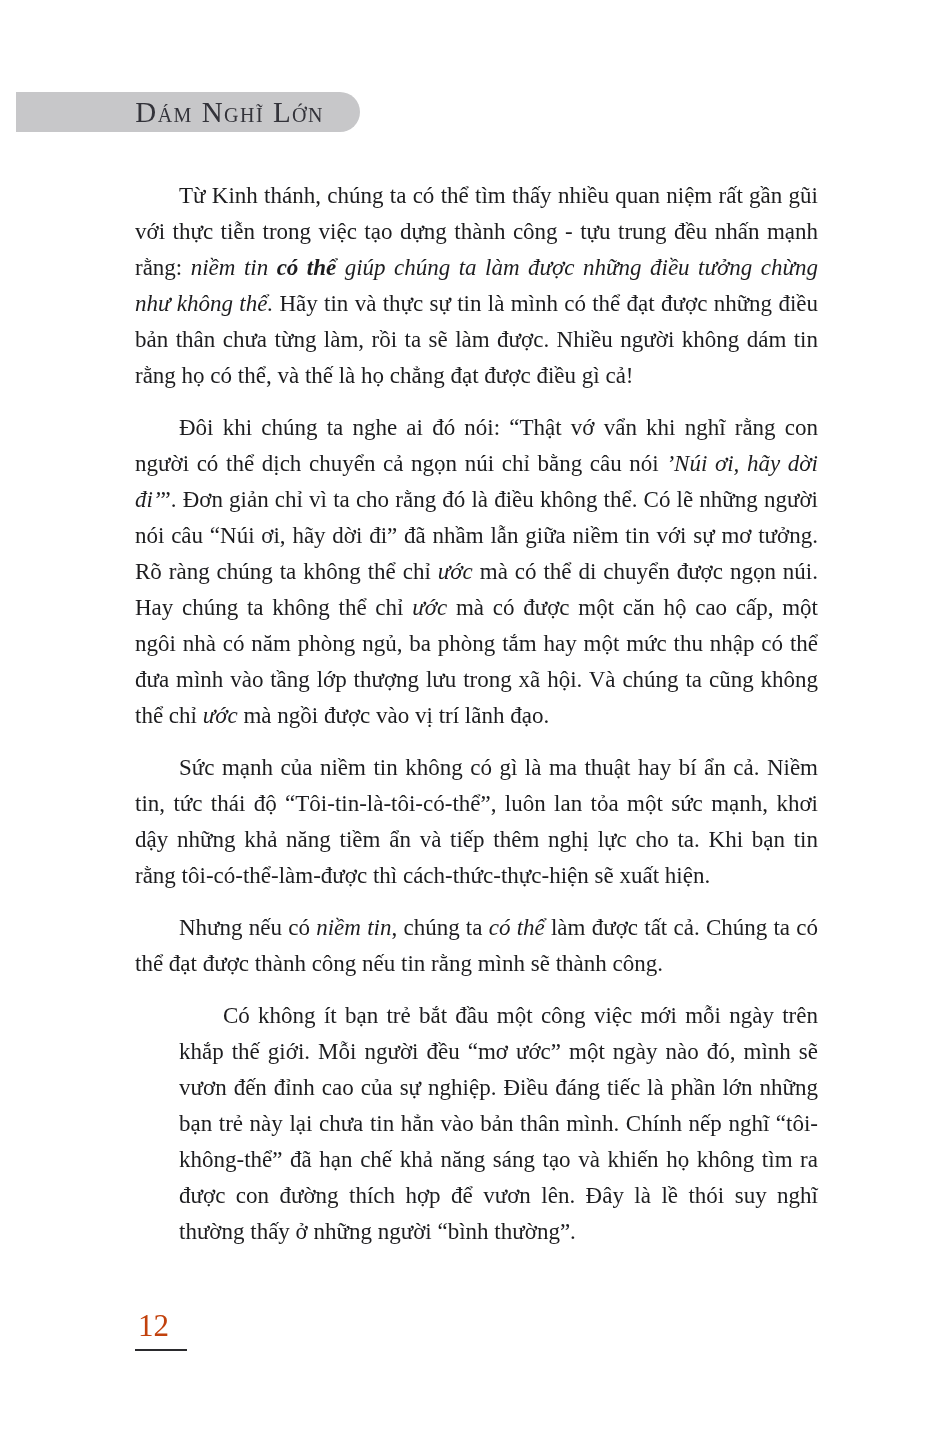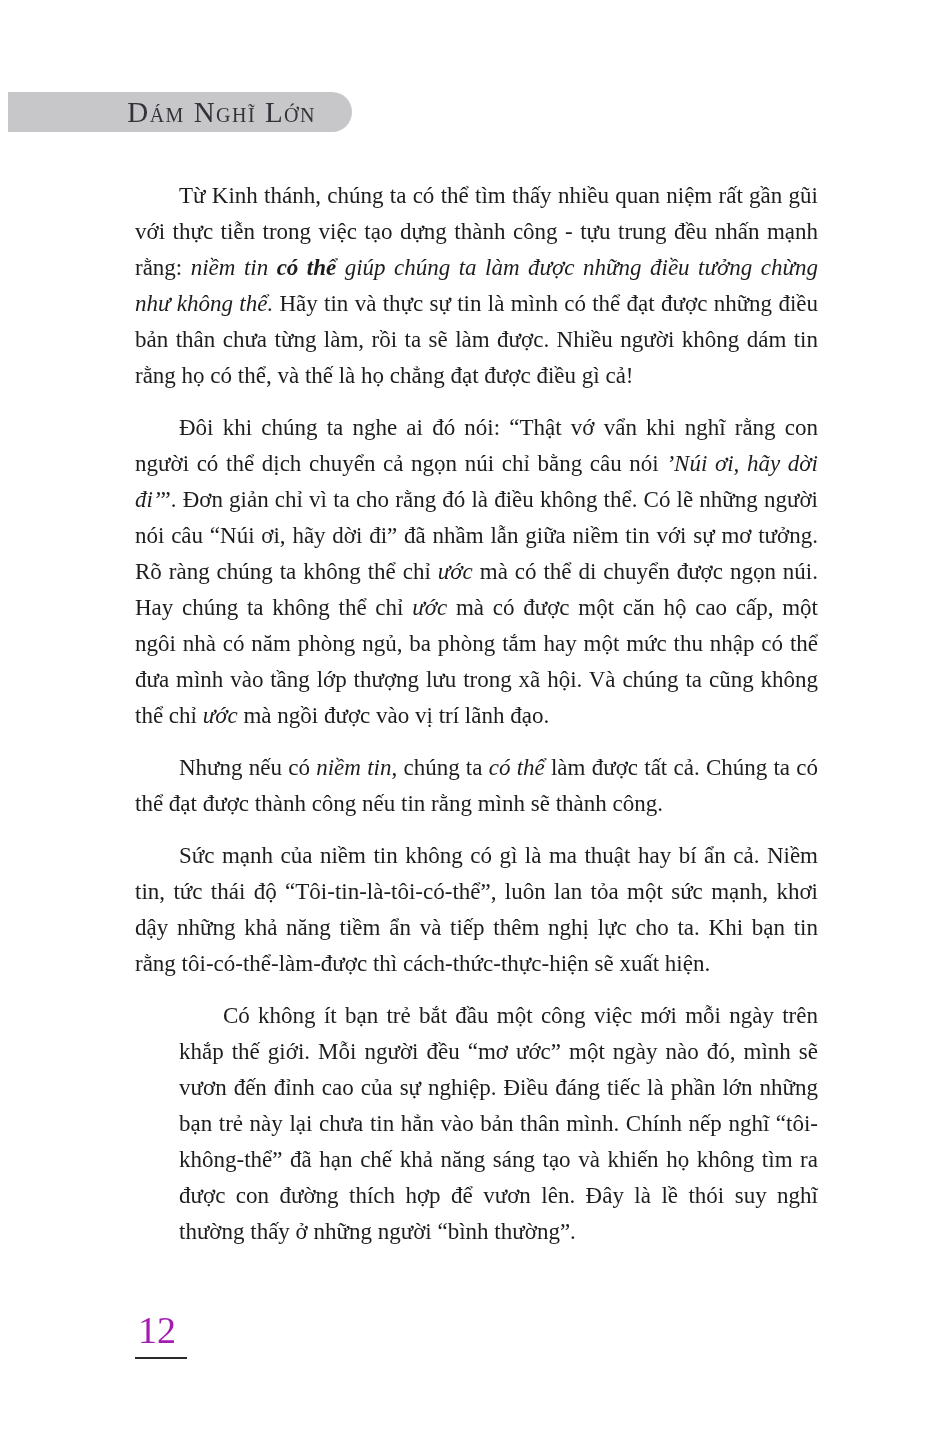--- a/index.html
+++ b/index.html
@@ -9,21 +9,21 @@
   body {
     width: 951px;
     height: 1429px;
     background: #ffffff;
     position: relative;
     font-family: "Liberation Serif", "DejaVu Serif", serif;
     overflow: hidden;
   }
   .header-bar {
     position: absolute;
-    left: 8px;
+    left: 16px;
     top: 92px;
     width: 344px;
     height: 40px;
     background: #c7c7c9;
     border-radius: 0 20px 20px 0;
     display: flex;
     align-items: center;
     justify-content: flex-end;
     padding-right: 36px;
     box-sizing: border-box;
@@ -57,35 +57,35 @@
   .bi { font-style: italic; font-weight: bold; }
   .footer-pageno {
     position: absolute;
     left: 135px;
     top: 1308px;
     width: 52px;
     border-bottom: 2px solid #2a2a2d;
     padding-bottom: 5px;
   }
   .page-number {
-    font-size: 38px;
-    color: #a21caf;
+    font-size: 31px;
+    color: #c2410c;
     padding-left: 3px;
   }
 </style>
 </head>
 <body style="background: rgb(255, 255, 255);">
 
 <div class="header-bar" style="background: rgb(199, 199, 201);">
   <span class="header-title" style="color: rgb(51, 51, 58);">Dám Nghĩ Lớn</span>
 </div>
 
 <div class="page-body" id="paragraphs" style="color: rgb(29, 29, 31);">
     <p><span>Từ Kinh thánh, chúng ta có thể tìm thấy nhiều quan niệm rất gần gũi với thực tiễn trong việc tạo dựng thành công - tựu trung đều nhấn mạnh rằng: </span><span class="i">niềm tin </span><span class="bi">có thể</span><span class="i"> giúp chúng ta làm được những điều tưởng chừng như không thể.</span><span> Hãy tin và thực sự tin là mình có thể đạt được những điều bản thân chưa từng làm, rồi ta sẽ làm được. Nhiều người không dám tin rằng họ có thể, và thế là họ chẳng đạt được điều gì cả!</span></p>
     <p><span>Đôi khi chúng ta nghe ai đó nói: “Thật vớ vẩn khi nghĩ rằng con người có thể dịch chuyển cả ngọn núi chỉ bằng câu nói </span><span class="i">’Núi ơi, hãy dời đi’</span><span>”. Đơn giản chỉ vì ta cho rằng đó là điều không thể. Có lẽ những người nói câu “Núi ơi, hãy dời đi” đã nhầm lẫn giữa niềm tin với sự mơ tưởng. Rõ ràng chúng ta không thể chỉ </span><span class="i">ước</span><span> mà có thể di chuyển được ngọn núi. Hay chúng ta không thể chỉ </span><span class="i">ước</span><span> mà có được một căn hộ cao cấp, một ngôi nhà có năm phòng ngủ, ba phòng tắm hay một mức thu nhập có thể đưa mình vào tầng lớp thượng lưu trong xã hội. Và chúng ta cũng không thể chỉ </span><span class="i">ước</span><span> mà ngồi được vào vị trí lãnh đạo.</span></p>
+    <p><span>Sức mạnh của niềm tin không có gì là ma thuật hay bí ẩn cả. Niềm tin, tức thái độ “Tôi-tin-là-tôi-có-thể”, luôn lan tỏa một sức mạnh, khơi dậy những khả năng tiềm ẩn và tiếp thêm nghị lực cho ta. Khi bạn tin rằng tôi-có-thể-làm-được thì cách-thức-thực-hiện sẽ xuất hiện.</span></p>
     <p><span>Nhưng nếu có </span><span class="i">niềm tin</span><span>, chúng ta </span><span class="i">có thể</span><span> làm được tất cả. Chúng ta có thể đạt được thành công nếu tin rằng mình sẽ thành công.</span></p>
-    <p><span>Sức mạnh của niềm tin không có gì là ma thuật hay bí ẩn cả. Niềm tin, tức thái độ “Tôi-tin-là-tôi-có-thể”, luôn lan tỏa một sức mạnh, khơi dậy những khả năng tiềm ẩn và tiếp thêm nghị lực cho ta. Khi bạn tin rằng tôi-có-thể-làm-được thì cách-thức-thực-hiện sẽ xuất hiện.</span></p>
     <p><span>Có không ít bạn trẻ bắt đầu một công việc mới mỗi ngày trên khắp thế giới. Mỗi người đều “mơ ước” một ngày nào đó, mình sẽ vươn đến đỉnh cao của sự nghiệp. Điều đáng tiếc là phần lớn những bạn trẻ này lại chưa tin hẳn vào bản thân mình. Chính nếp nghĩ “tôi-không-thể” đã hạn chế khả năng sáng tạo và khiến họ không tìm ra được con đường thích hợp để vươn lên. Đây là lề thói suy nghĩ thường thấy ở những người “bình thường”.</span></p>
   </div>
 
 <div class="footer-pageno">
   <span class="page-number">12</span>
 </div>
 
 </body></html>

